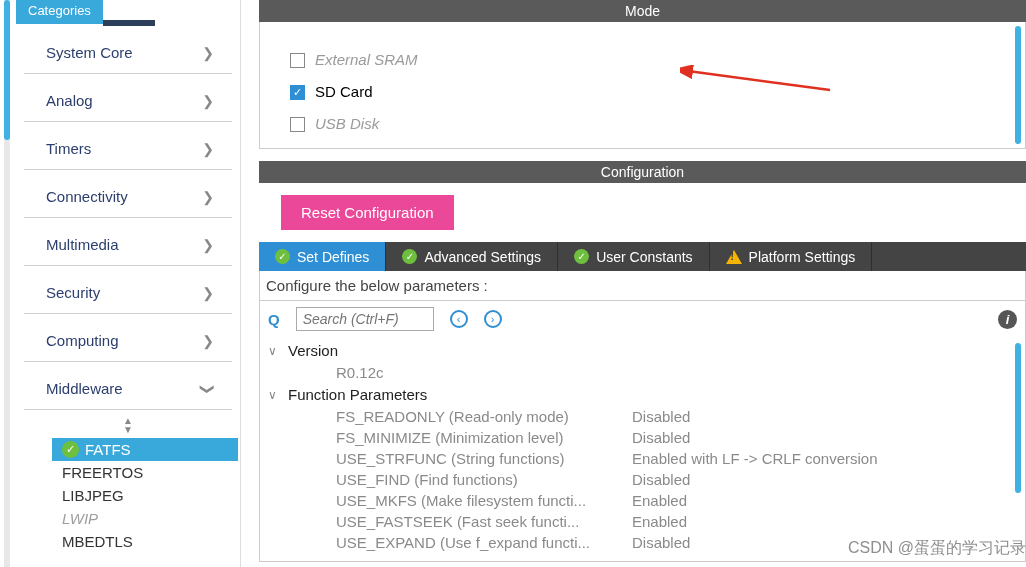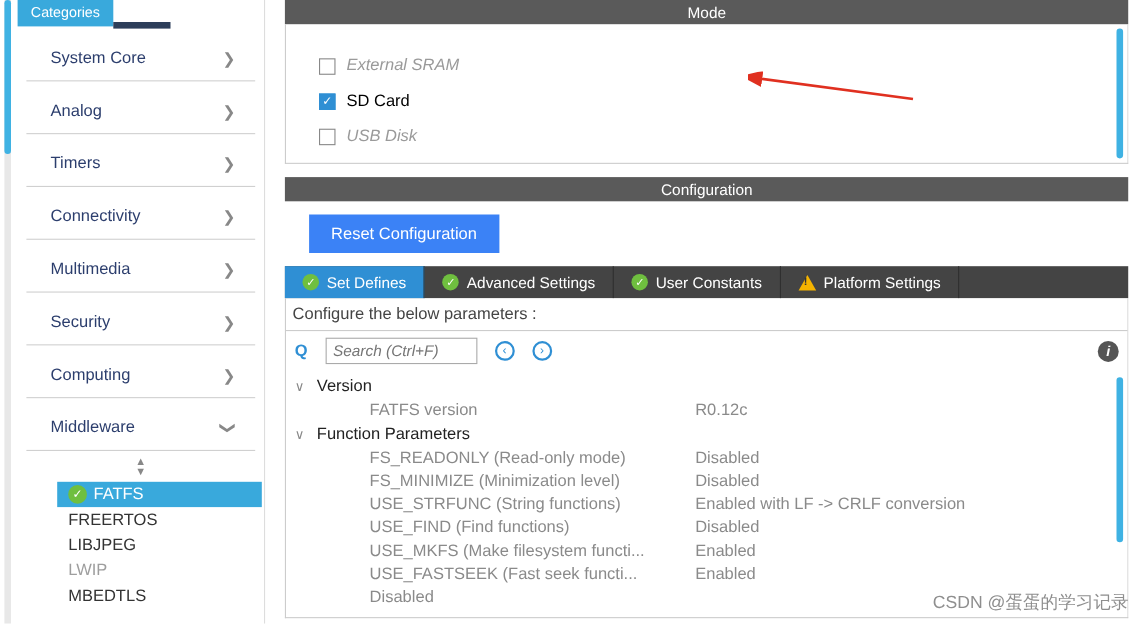--- a/index.html
+++ b/index.html
@@ -17,21 +17,21 @@
 
 .cat-list { padding-top: 8px; }
 .cat-item { display: flex; align-items: center; justify-content: space-between; height: 42px; padding: 0 18px 0 22px; color: #2c3e6d; font-size: 15px; border-bottom: 1px solid #d0d0d0; margin: 0 8px 6px 8px; cursor: pointer; }
 .cat-item .chev { color: #888; font-size: 14px; }
 .cat-item.expanded .chev { transform: rotate(90deg); }
 
 .sub-handle { text-align: center; color: #888; font-size: 10px; line-height: 9px; margin: 2px 0 4px; }
 .sub-list { padding-left: 46px; }
 .sub-item { font-size: 15px; padding: 3px 0; color: #333; cursor: pointer; }
 .sub-item.selected { background: #39a9dc; color: #fff; margin-left: -10px; padding-left: 10px; width: 186px; display: flex; align-items: center; gap: 6px; }
-.sub-item.disabled { color: #9e9e9e; }
+.sub-item.disabled { color: #9e9e9e; font-style: italic; }
 .sub-item.selected .ok-badge { width: 17px; height: 17px; border-radius: 50%; background: #6fbf3f; display: inline-flex; align-items: center; justify-content: center; font-size: 11px; color: #fff; }
 
 .side-scroll { position: absolute; left: 1px; top: 0; width: 12px; height: 100%; }
 .side-scroll-track { width: 6px; height: 100%; background: #e8e8e8; margin-left: 3px; position: relative; }
 .side-scroll-thumb { position: absolute; top: 0; width: 6px; height: 140px; background: #3fb2e3; border-radius: 3px; }
 
 
 .main { flex: 1; position: relative; overflow: hidden; padding-left: 18px; }
 
 .section-hdr { background: #5a5a5a; color: #fff; height: 22px; line-height: 22px; text-align: center; font-size: 14px; }
@@ -39,21 +39,21 @@
 .mode-box { border: 1px solid #ccc; border-top: none; padding: 14px 30px 16px; position: relative; }
 .mode-row { display: flex; align-items: flex-end; gap: 10px; height: 32px; font-size: 15px; }
 .mode-row.disabled { color: #9a9a9a; font-style: italic; }
 .chk { width: 15px; height: 15px; border: 1px solid #888; display: inline-flex; align-items: center; justify-content: center; font-size: 11px; line-height: 1; }
 .chk.checked { background: #2f8fd4; border-color: #2f8fd4; color: #fff; }
 .arrow { position: absolute; left: 420px; top: 43px; pointer-events: none; }
 .mode-scroll { position: absolute; right: 4px; top: 4px; bottom: 4px; width: 6px; background: #3fb2e3; border-radius: 3px; }
 
 .config-block { margin-top: 12px; }
 .reset-bar { padding: 12px 22px; }
-.reset-btn { background: #3b82f6; color: #fff; border: none; padding: 9px 20px; font-size: 15px; cursor: pointer; }
+.reset-btn { background: #ec4899; color: #fff; border: none; padding: 9px 20px; font-size: 15px; cursor: pointer; }
 
 .cfg-tabs { display: flex; background: #444; height: 29px; margin: 0 0 0 0; }
 .cfg-tab { display: flex; align-items: center; gap: 7px; padding: 0 16px; color: #fff; font-size: 14px; cursor: pointer; border-right: 1px solid #2f2f2f; }
 .cfg-tab.active { background: #2f8fd4; }
 .cfg-tab .ok-ic { width: 15px; height: 15px; border-radius: 50%; background: #6fbf3f; display: inline-flex; align-items: center; justify-content: center; font-size: 10px; }
 .cfg-tab .warn-ic { width: 0; height: 0; border-left: 8px solid transparent; border-right: 8px solid transparent; border-bottom: 14px solid #f5b400; position: relative; }
 .cfg-tab .warn-ic::after { content: "!"; position: absolute; left: -3px; top: 1px; font-size: 10px; color: #333; font-weight: bold; }
 
 .cfg-body { border: 1px solid #ccc; border-top: none; padding: 0 0 0 0; position: relative; }
 .cfg-prompt { padding: 6px 6px; font-size: 15px; color: #444; border-bottom: 1px solid #ccc; }
@@ -196,21 +196,20 @@
           <span class="nav-circ">›</span>
           <span class="info-ic">i</span>
         </div>
         <div class="tree">
           <div class="cfg-scroll"></div>
           <div class="tree-hdr">
               <span class="exp">∨</span>
               <span>Version</span>
             </div>
           <div class="param-row">
-              <span class="param-label">FATFS version</span>
               <span class="param-value">R0.12c</span>
             </div>
 
           <div class="tree-hdr">
               <span class="exp">∨</span>
               <span>Function Parameters</span>
             </div>
           <div class="param-row">
               <span class="param-label">FS_READONLY (Read-only mode)</span>
               <span class="param-value">Disabled</span>
@@ -229,20 +228,21 @@
             </div>
           <div class="param-row">
               <span class="param-label">USE_MKFS (Make filesystem functi...</span>
               <span class="param-value">Enabled</span>
             </div>
           <div class="param-row">
               <span class="param-label">USE_FASTSEEK (Fast seek functi...</span>
               <span class="param-value">Enabled</span>
             </div>
           <div class="param-row">
+              <span class="param-label">USE_EXPAND (Use f_expand functi...</span>
               <span class="param-value">Disabled</span>
             </div>
         </div>
       </div>
     </div>
   </div>
 </div>
 
 <div class="watermark">CSDN @蛋蛋的学习记录</div>
 

